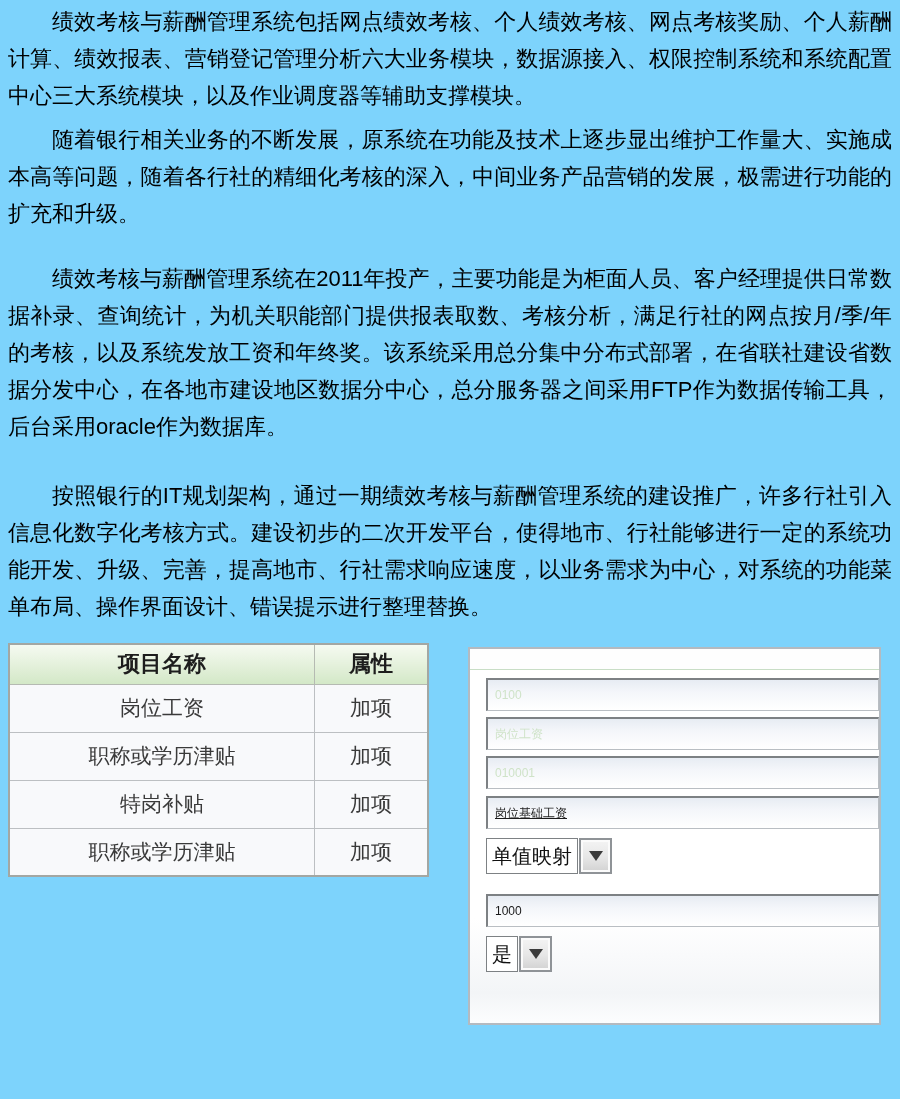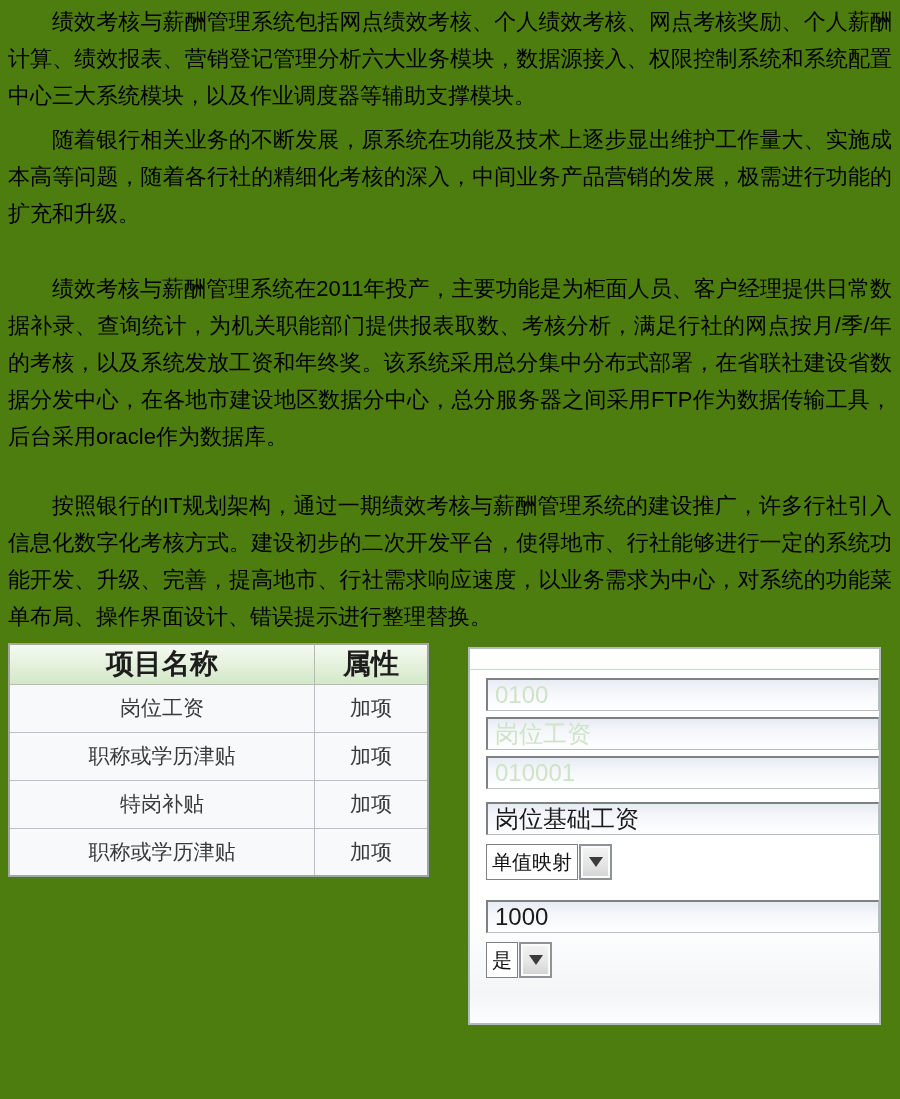--- a/index.html
+++ b/index.html
@@ -1,58 +1,58 @@
 <!DOCTYPE html>
 <html><head>
 <meta charset="utf-8">
 <style>
   * { margin: 0; padding: 0; box-sizing: border-box; }
   html, body { background: #ffffff; }
   .page {
     position: relative;
     width: 900px;
     height: 1099px;
-    background: #4d7c0f;
+    background: #7dd3fc;
     overflow: hidden;
     font-family: "Liberation Sans", sans-serif;
     padding-left: 48px;
   }
 
   
   .doc {
     position: absolute;
     left: 8px;
     top: 3px;
     width: 884px;
     font-size: 22px;
     line-height: 37px;
     color: #000000;
     text-align: justify;
   }
   .doc p { text-indent: 2em; }
   .doc p.gap-sm { margin-bottom: 7px; }
-  .doc p.gap-lg { margin-bottom: 38px; }
+  .doc p.gap-lg { margin-bottom: 28px; }
   .doc p.gap-md { margin-bottom: 32px; }
 
   
   .items-table {
     position: absolute;
     left: 8px;
     top: 643px;
     width: 421px;
     border-collapse: collapse;
     border: 2px solid #a3a7a3;
   }
   .items-table col.c1 { width: 307px; }
   .items-table col.c2 { width: 114px; }
   .items-table th {
     height: 40px;
     border: 1px solid #b5bab2;
     background: linear-gradient(180deg, #f5faf1 0%, #e3f0da 55%, #d3e8c7 100%);
-    font-size: 28px;
+    font-size: 22px;
     font-weight: bold;
     color: #1d1d1d;
     text-align: center;
   }
   .items-table td {
     height: 48px;
     border: 1px solid #bcbfc2;
     background: #f8f9fb;
     font-size: 21px;
     color: #3a3a3a;
@@ -76,28 +76,28 @@
 
   .fld {
     display: block;
     width: 100%;
     height: 33px;
     border-style: solid;
     border-width: 2px 1px 1px 2px;
     border-color: #7d8184 #b9bec3 #b9bec3 #7d8184;
     background: linear-gradient(180deg, #e7ecf3 0%, #f4f6fa 40%, #ffffff 100%);
     padding: 0 7px;
-    font-size: 24px;
+    font-size: 12px;
     font-family: "Liberation Sans", sans-serif;
     color: #1a1a1a;
     outline: none;
   }
   .fld.disabled { color: #cfe3c8; }
   .mt6  { margin-top: 6px; }
-  .mt13 { margin-top: 13px; }
+  .mt13 { margin-top: 7px; text-decoration: underline; }
   .mt9  { margin-top: 9px; }
   .mt5  { margin-top: 20px; }
 
   .combo { display: inline-flex; align-items: stretch; cursor: default; }
   .combo-text {
     display: flex;
     align-items: center;
     height: 36px;
     border: 1px solid #7d8184;
     background: #ffffff;

